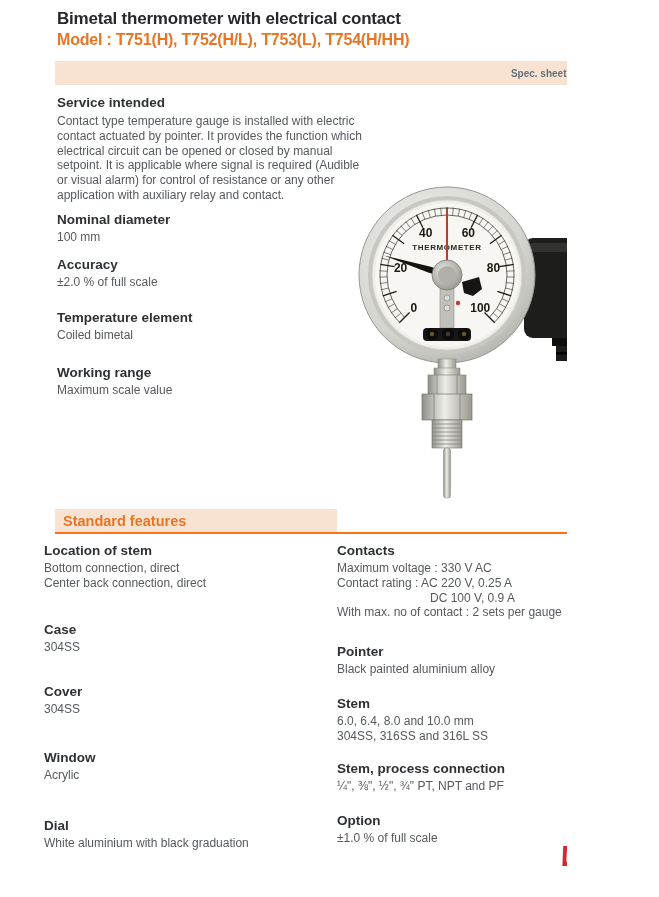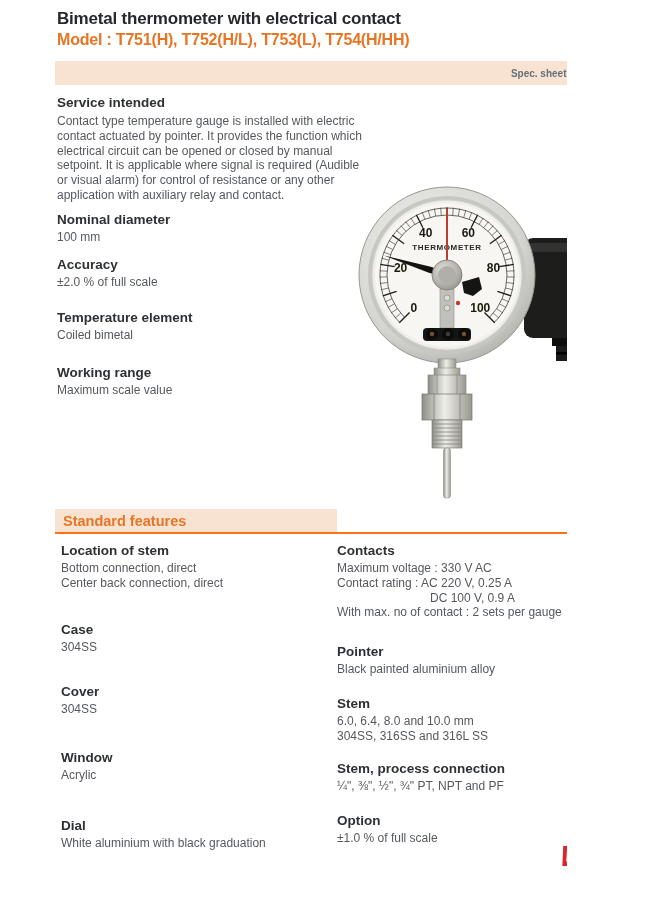--- a/index.html
+++ b/index.html
@@ -29,21 +29,21 @@
   .general-specs .block:nth-child(3){margin-bottom:23px;}
 
   
   .product-photo{position:absolute;left:353px;top:182px;width:258px;height:320px;}
 
   
   .features-bar{position:absolute;left:55px;top:509px;width:588px;height:23px;border-bottom:2px solid #f97316;}
   .features-bar-fill{display:flex;align-items:center;width:282px;height:100%;background:#f8e3d2;box-sizing:border-box;padding-left:8px;}
   .features-bar-fill span{font-size:14.5px;font-weight:bold;color:#e87524;}
 
-  .features-left{position:absolute;left:61px;top:543px;width:280px;}
+  .features-left{position:absolute;left:44px;top:543px;width:280px;}
   .features-left .block:nth-child(1){margin-bottom:31px;}
   .features-left .block:nth-child(2){margin-bottom:30px;}
   .features-left .block:nth-child(3){margin-bottom:33px;}
   .features-left .block:nth-child(4){margin-bottom:35px;}
 
   .features-right{position:absolute;left:337px;top:543px;width:312px;}
   .features-right .block:nth-child(1){margin-bottom:24px;}
   .features-right .block:nth-child(2){margin-bottom:19px;}
   .features-right .block:nth-child(3){margin-bottom:17px;}
   .features-right .block:nth-child(4){margin-bottom:20px;}

